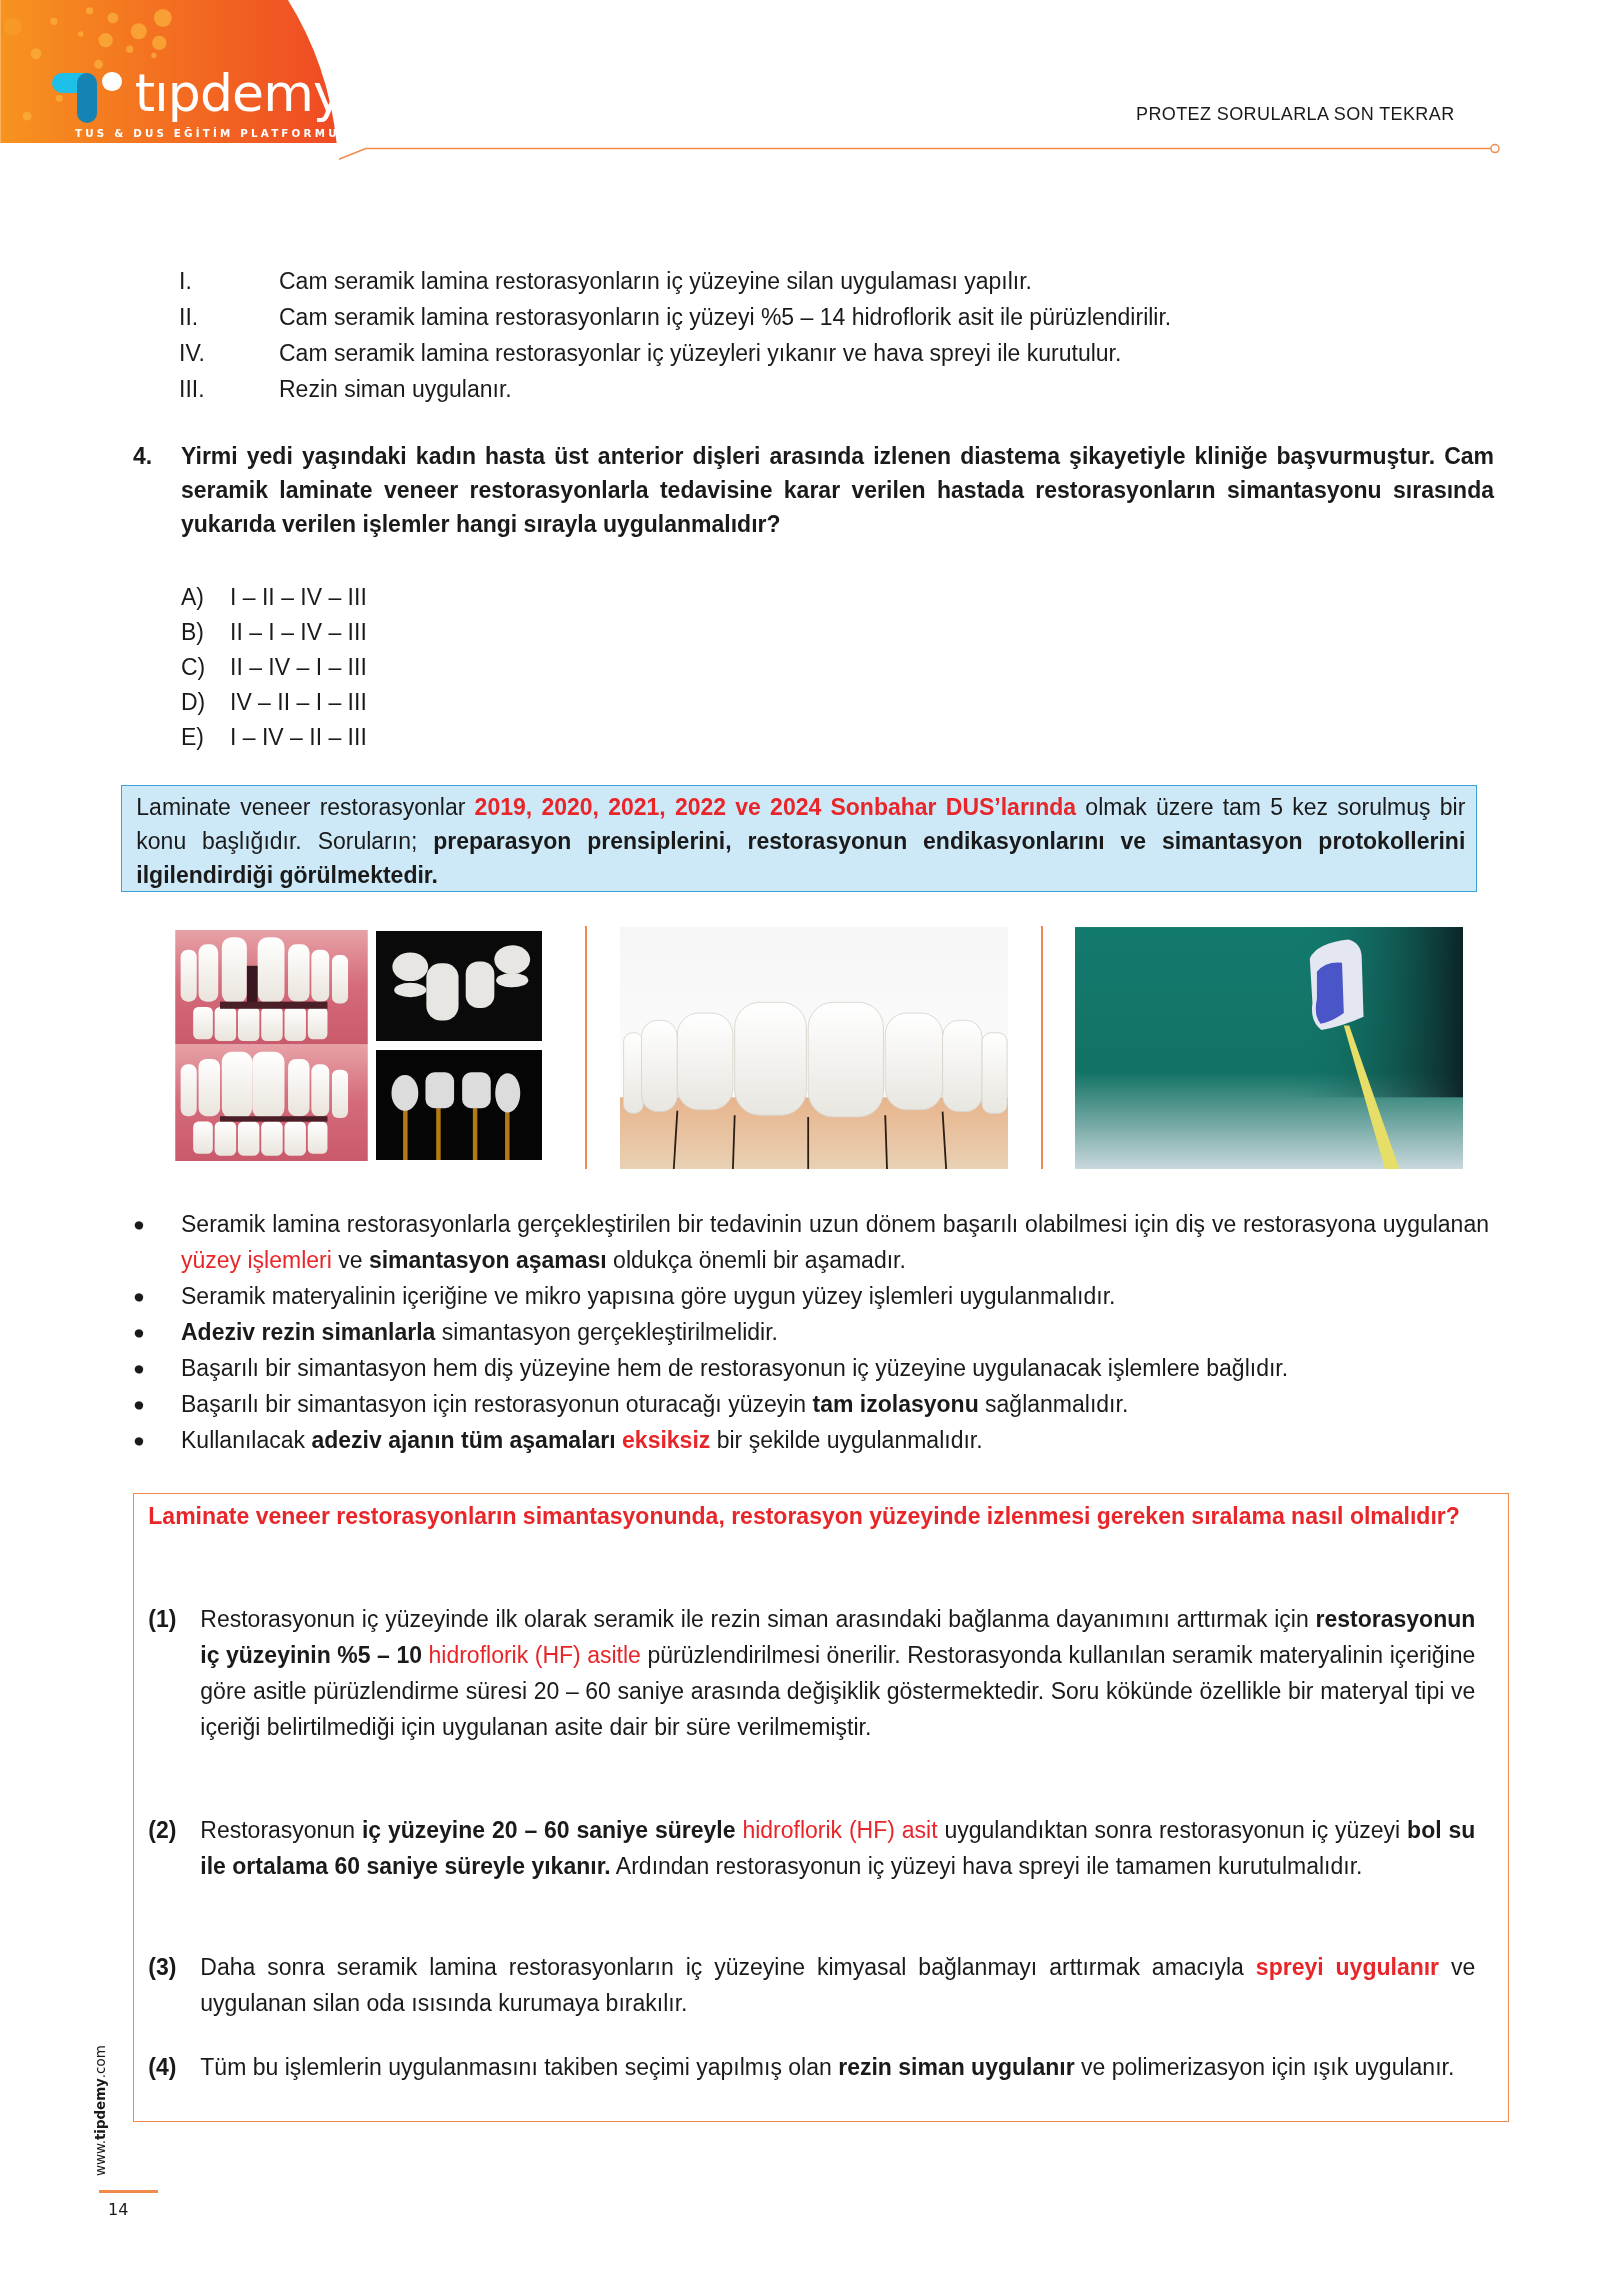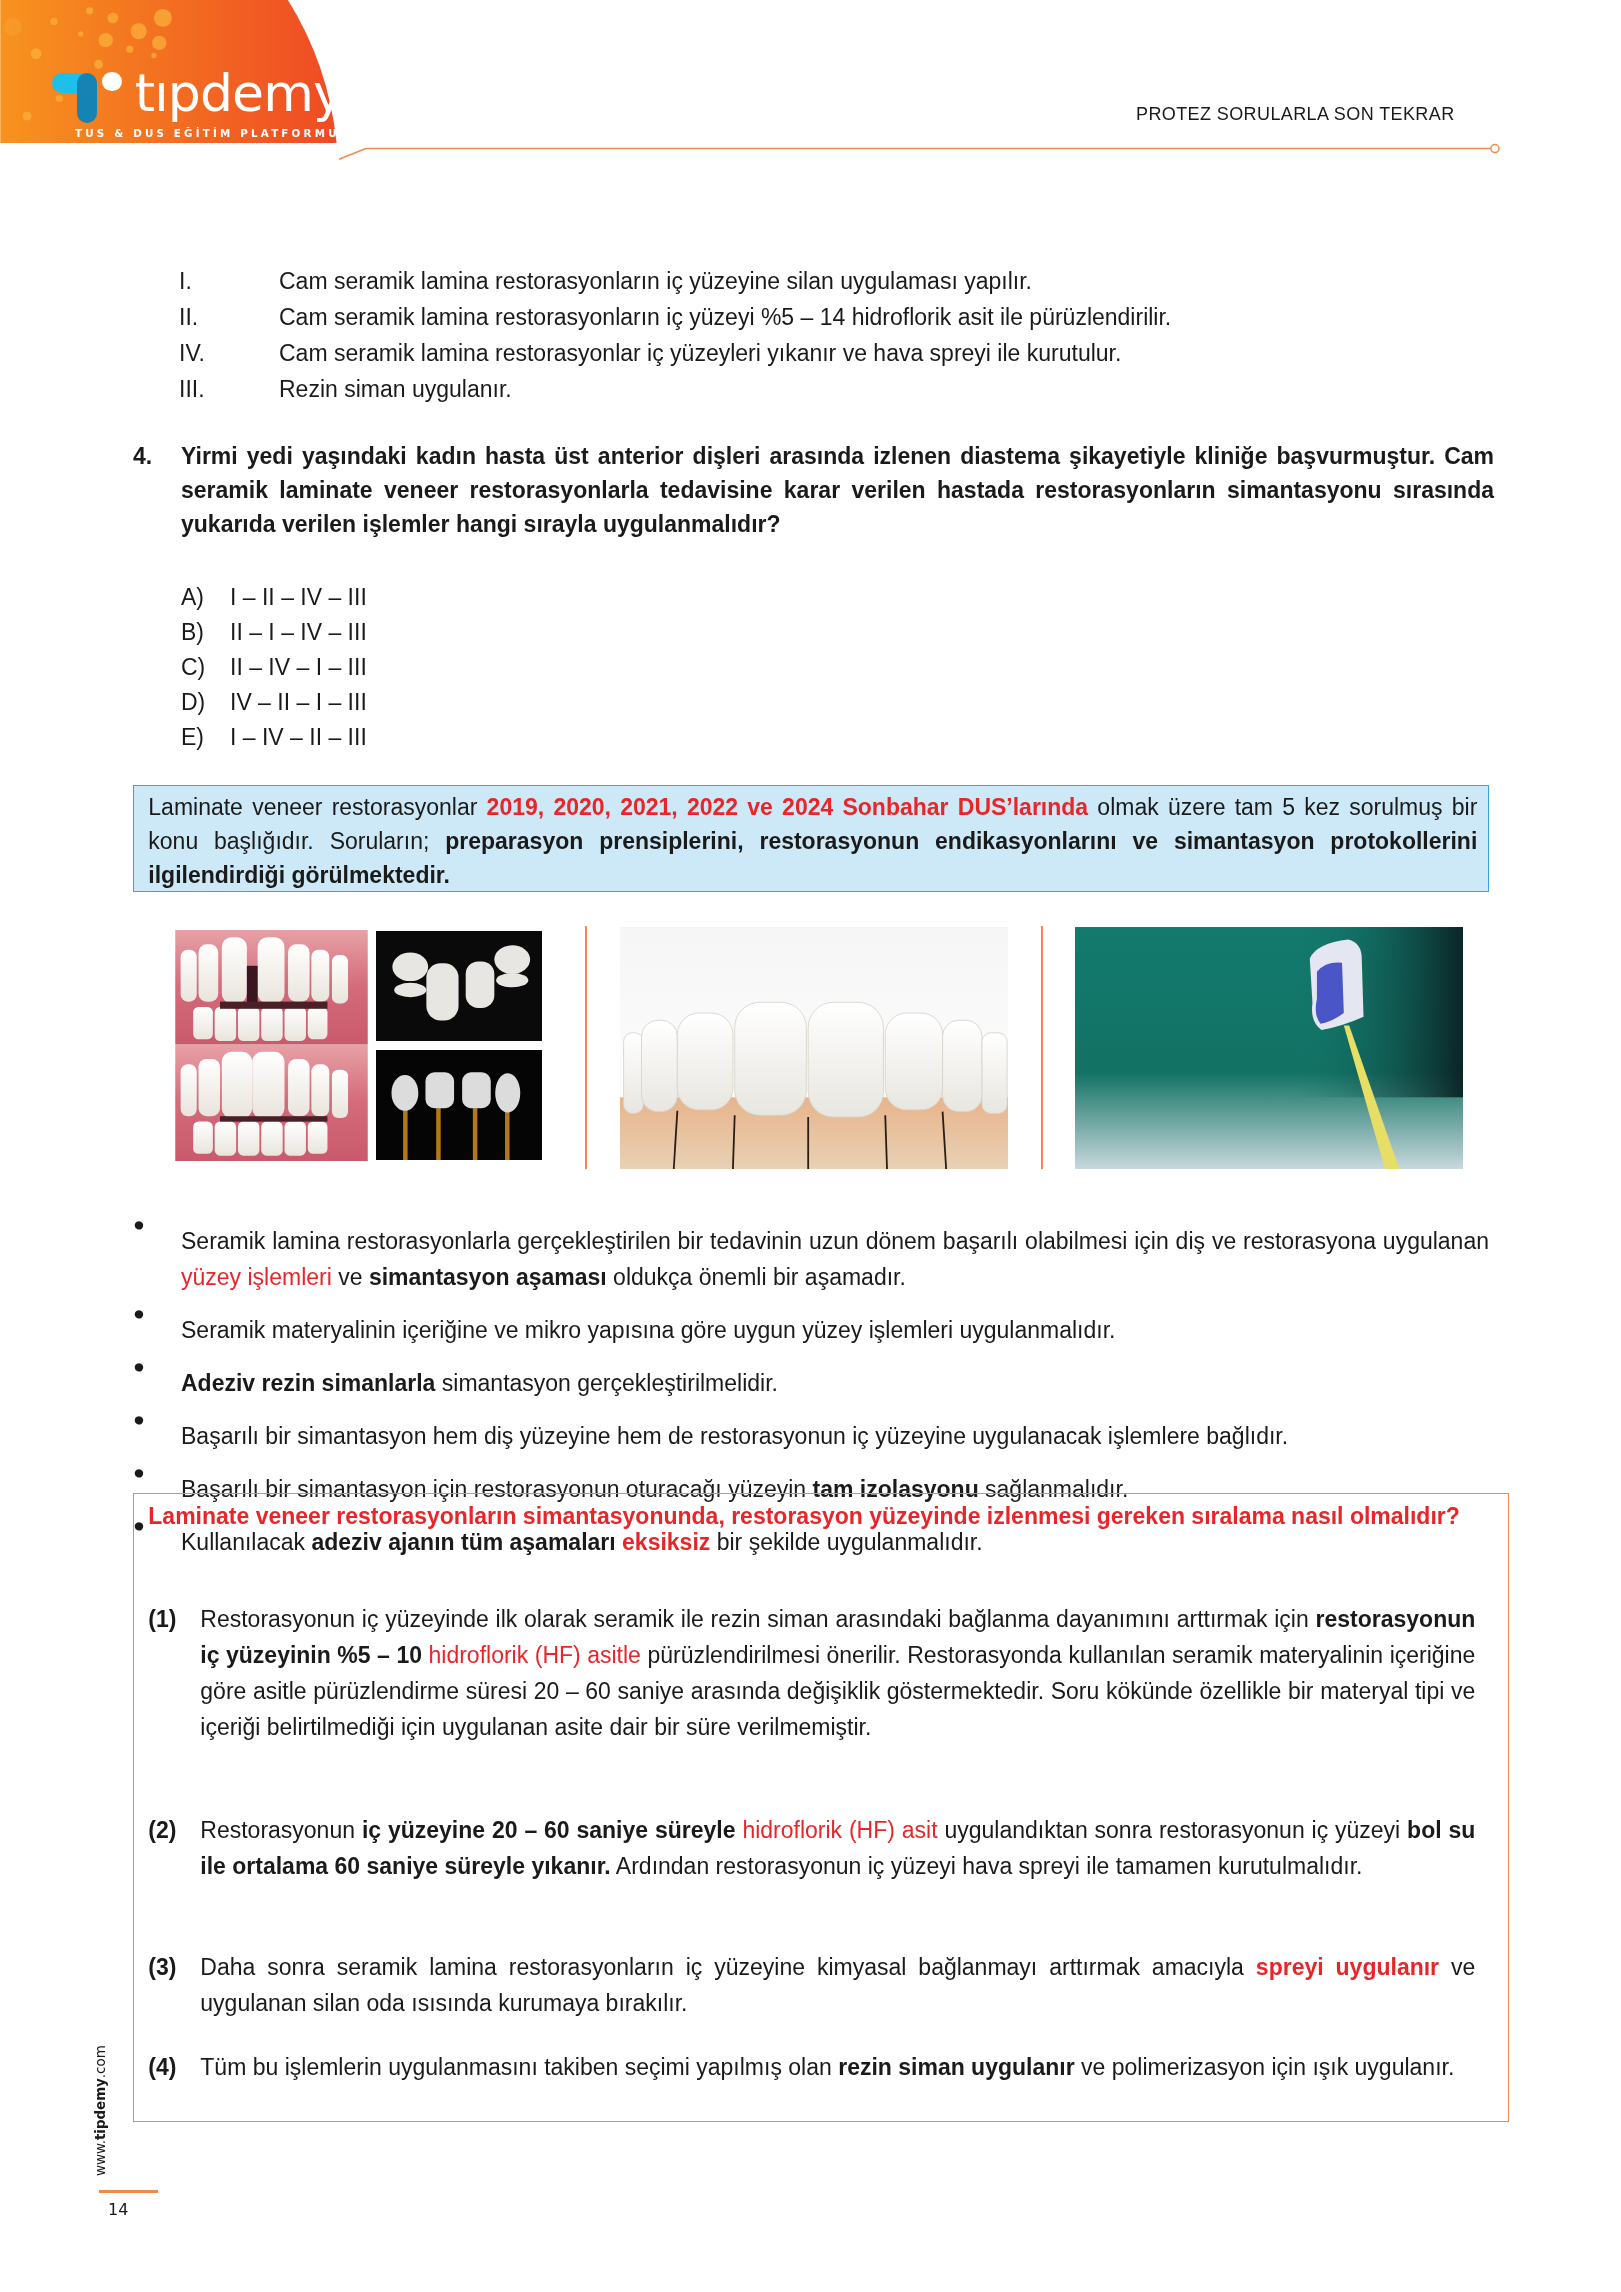--- a/index.html
+++ b/index.html
@@ -31,31 +31,31 @@
   .stmt .num { width: 100px; }
 
   .question { position: absolute; left: 133px; top: 439px; width: 1361px; display: flex; }
   .question .qnum { width: 48px; font-weight: bold; }
   .question .qtext { width: 1313px; font-weight: bold; line-height: 34px; text-align: justify; }
 
   .options { position: absolute; left: 181px; top: 580px; }
   .opt { display: flex; height: 35px; align-items: center; }
   .opt .lbl { width: 49px; }
 
-  .info-box { position: absolute; left: 133px; top: 785px; width: 1356px; height: 107px; background: #cde9f8; border: 1.8px solid #3ba3d9; padding: 3.6px 10.7px 0 14.3px; text-align: justify; line-height: 34px; }
+  .info-box { position: absolute; left: 121px; top: 785px; width: 1356px; height: 107px; background: #cde9f8; border: 1.8px solid #3ba3d9; padding: 3.6px 10.7px 0 14.3px; text-align: justify; line-height: 34px; }
 
   
   .img { position: absolute; overflow: hidden; }
   .v-divider { position: absolute; width: 1.8px; background: #f08a4b; }
 
   
   .bullets { position: absolute; left: 133px; top: 1206px; width: 1356px; }
   .bullet { display: flex; line-height: 36px; }
   .bullet .dot { width: 48px; flex: none; font-size: 19.7px; }
-  .bullet .btext { flex: 1; text-align: justify; margin-top: 17px; }
+  .bullet .btext { flex: 1; text-align: justify; }
 
   
   .answer-box { position: absolute; left: 133px; top: 1493px; width: 1376px; height: 629px; border: 1.8px solid #f08a4b; padding: 3.6px 12.5px 0 14.3px; }
   .answer-title { color: #e8262a; font-weight: bold; line-height: 36px; text-align: justify; }
   .step { display: flex; line-height: 36px; position: absolute; left: 14.3px; width: 1327px; }
   .step .snum { width: 52px; flex: none; font-weight: bold; }
   .step .stext { flex: 1; text-align: justify; }
 
   
   .side-url { position: absolute; left: 93px; top: 2176px; transform-origin: 0 0; transform: rotate(-90deg); font-family: "DejaVu Sans", sans-serif; font-size: 13.4px; color: #1a1a1a; white-space: nowrap; }

